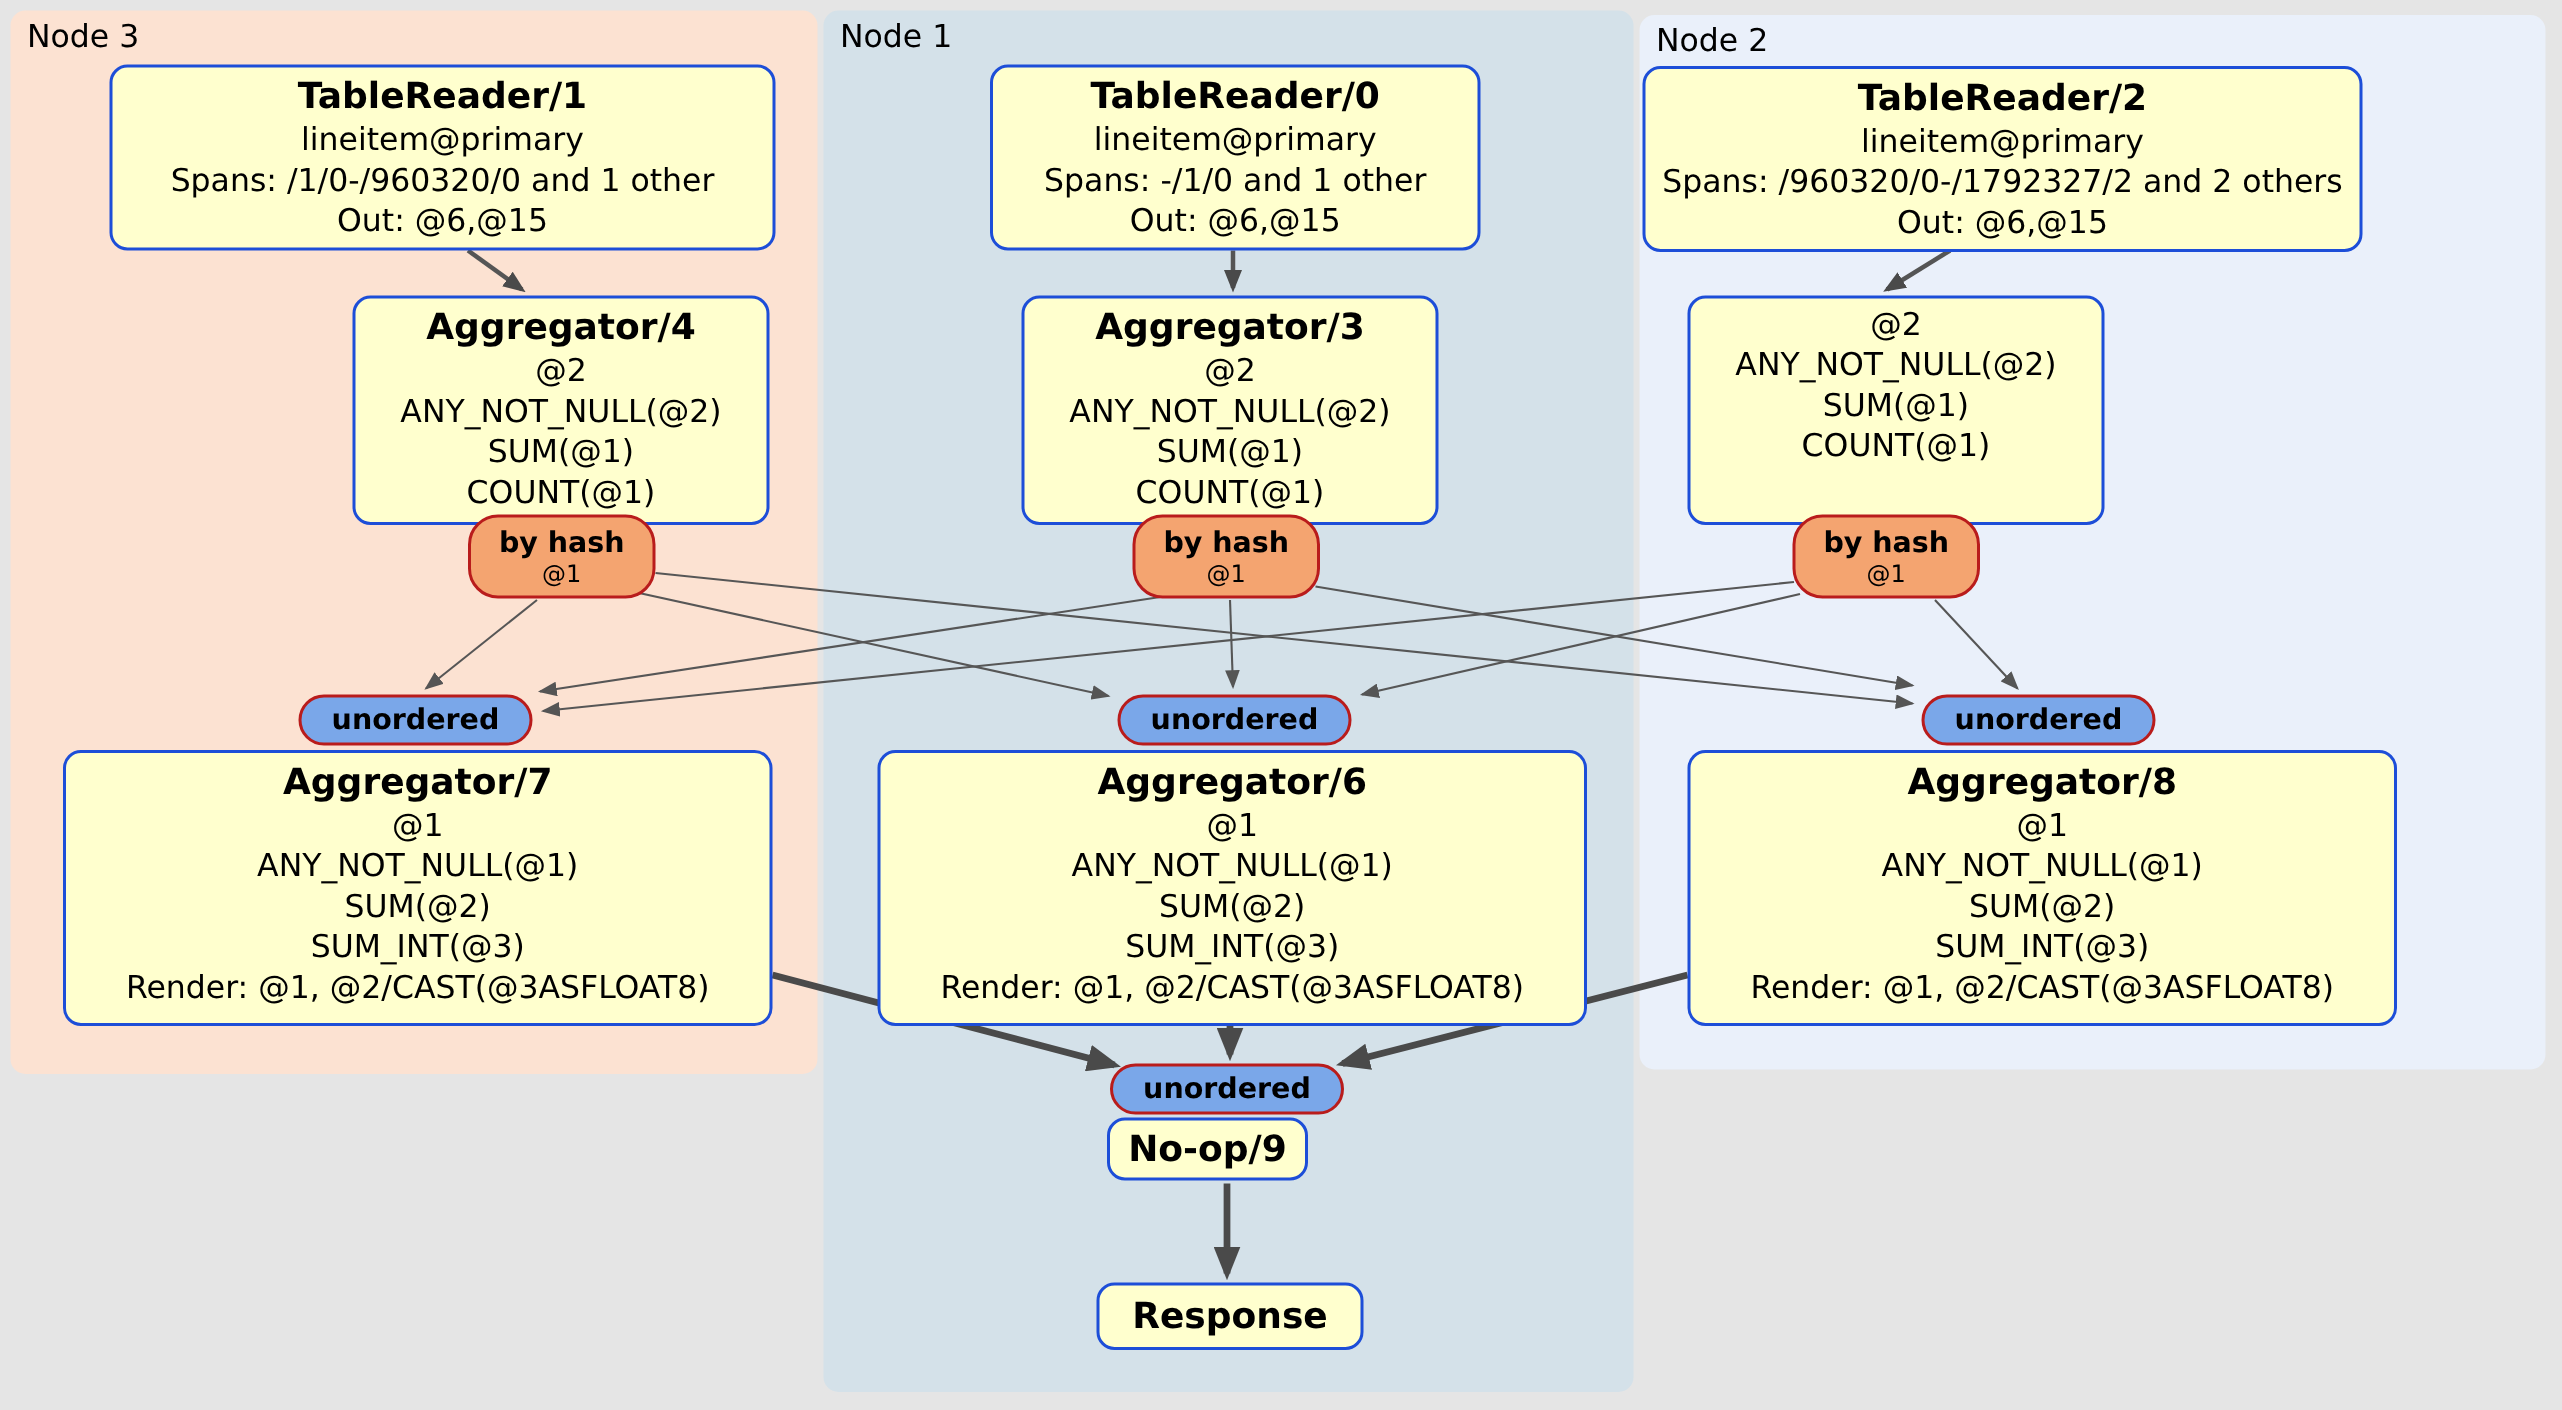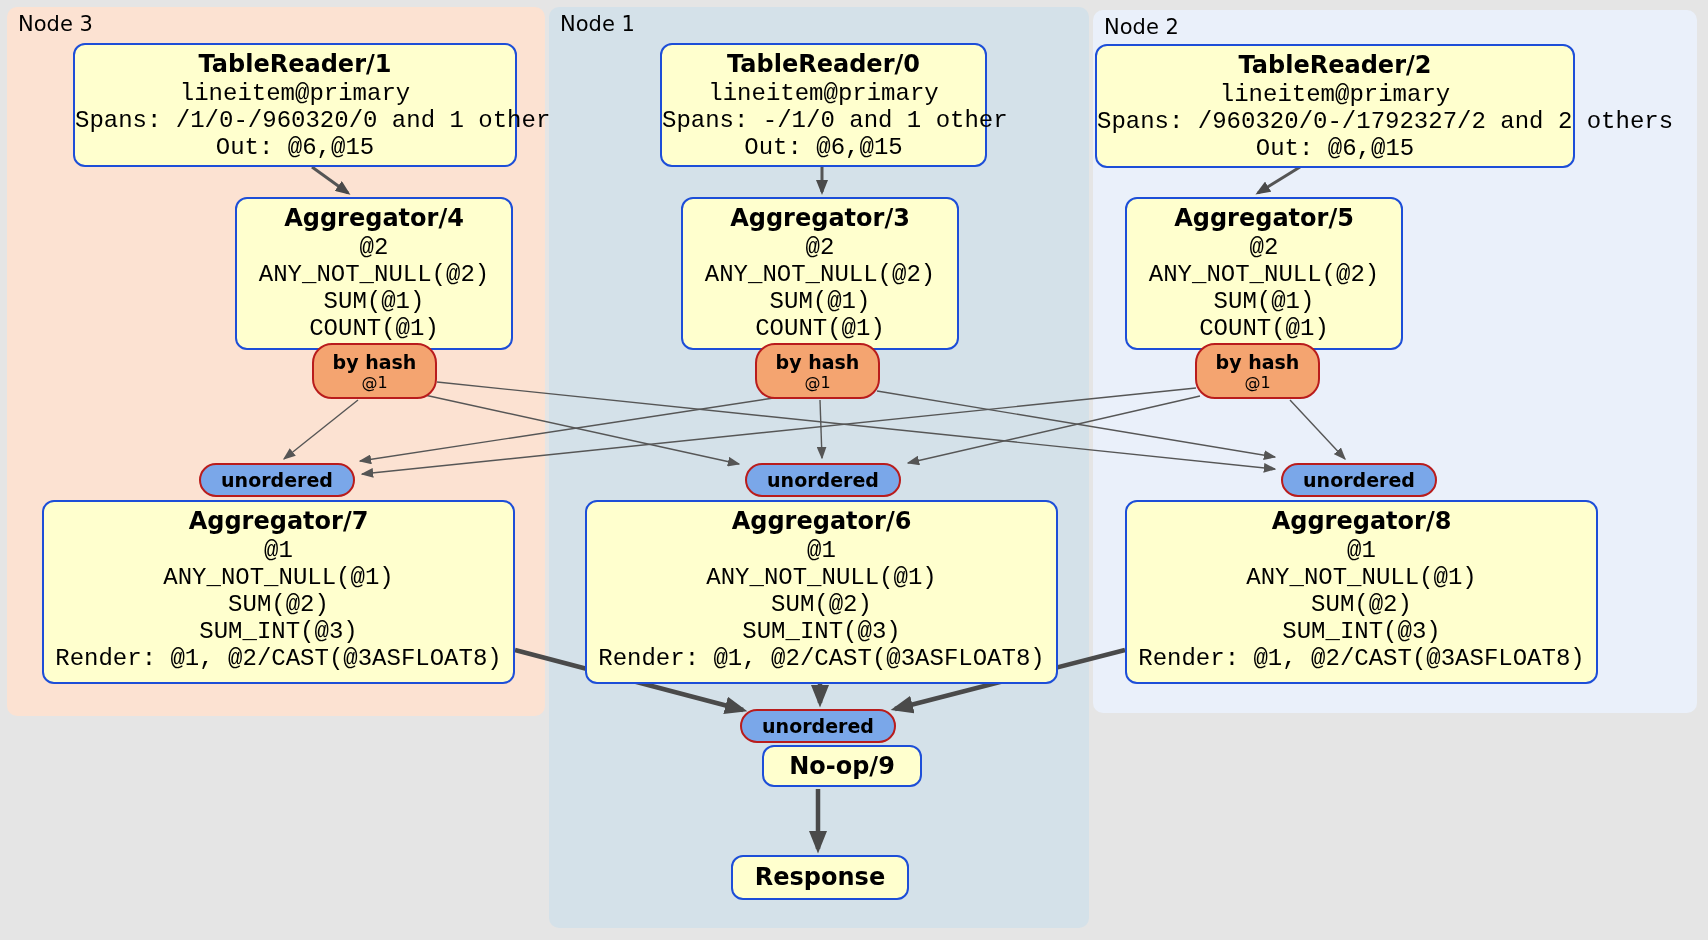--- a/index.html
+++ b/index.html
@@ -7,32 +7,32 @@
           font-family:"DejaVu Sans","Liberation Sans",sans-serif;color:#000;overflow:hidden;}
   .region{position:absolute;border-radius:10px;z-index:0;}
   .region-label{position:absolute;top:5px;left:11px;font-size:21px;color:#000;white-space:nowrap;}
   #region-node3{left:7px;top:7px;width:538px;height:709px;background:#fce2d2;}
   #region-node1{left:549px;top:7px;width:540px;height:921px;background:#d4e1e9;}
   #region-node2{left:1093px;top:10px;width:604px;height:703px;background:#eaf0fa;}
   .edges{position:absolute;left:0;top:0;z-index:1;pointer-events:none;}
   .box{position:absolute;background:#ffffce;border:2px solid #1d4ed8;border-radius:12px;
        text-align:center;z-index:2;box-sizing:border-box;padding-top:4px;}
   .box-title{font-size:24px;font-weight:bold;line-height:31px;white-space:nowrap;}
-  .box-line{font-size:24px;line-height:27px;white-space:nowrap;font-family:Liberation Mono, monospace;}
+  .box-line{font-size:21px;line-height:27px;white-space:nowrap;}
   .box.small{display:flex;align-items:center;justify-content:center;padding-top:0;}
   #tr1{left:73px;top:43px;width:444px;height:124px;}
   #tr0{left:660px;top:43px;width:327px;height:124px;}
   #tr2{left:1095px;top:44px;width:480px;height:124px;}
   #agg4{left:235px;top:197px;width:278px;height:153px;}
   #agg3{left:681px;top:197px;width:278px;height:153px;}
   #agg5{left:1125px;top:197px;width:278px;height:153px;}
   #agg7{left:42px;top:500px;width:473px;height:184px;}
   #agg6{left:585px;top:500px;width:473px;height:184px;}
   #agg8{left:1125px;top:500px;width:473px;height:184px;}
-  #noop{left:738px;top:745px;width:160px;height:42px;margin-left:24px;}
+  #noop{left:738px;top:745px;width:134px;height:42px;}
   #resp{left:731px;top:855px;width:178px;height:45px;}
   .router{position:absolute;z-index:3;box-sizing:border-box;border:2px solid #b91c1c;
           display:flex;flex-direction:column;align-items:center;justify-content:center;text-align:center;}
   .hash{background:#f4a470;border-radius:20px;}
   .hash .router-label{font-size:19px;font-weight:bold;line-height:23px;white-space:nowrap;}
   .hash .router-sub{font-size:16px;line-height:18px;white-space:nowrap;}
   .unordered{background:#7aa7e9;border-radius:17px;font-size:19px;font-weight:bold;white-space:nowrap;}
   #bh3{left:312px;top:343px;width:125px;height:56px;}
   #bh1{left:755px;top:343px;width:125px;height:56px;}
   #bh2{left:1195px;top:343px;width:125px;height:56px;}
@@ -114,21 +114,20 @@
     <div class="box-line">COUNT(@1)</div>
   </div>
   <div class="box" id="agg3">
     <div class="box-title">Aggregator/3</div>
     <div class="box-line">@2</div>
     <div class="box-line">ANY_NOT_NULL(@2)</div>
     <div class="box-line">SUM(@1)</div>
     <div class="box-line">COUNT(@1)</div>
   </div>
   <div class="box" id="agg5">
-    <div class="box-title">Aggregator/5</div>
     <div class="box-line">@2</div>
     <div class="box-line">ANY_NOT_NULL(@2)</div>
     <div class="box-line">SUM(@1)</div>
     <div class="box-line">COUNT(@1)</div>
   </div>
 
   <div class="router hash" id="bh3">
     <div class="router-label">by hash</div>
     <div class="router-sub">@1</div>
   </div>

